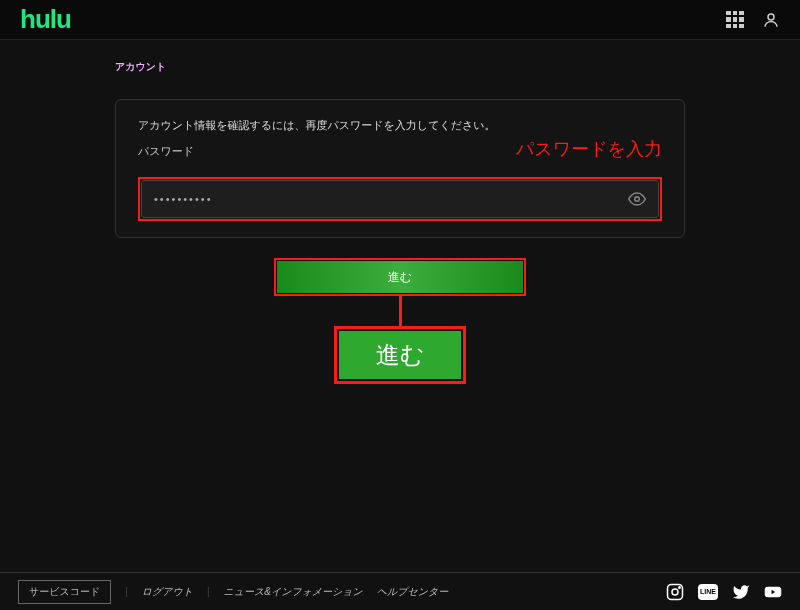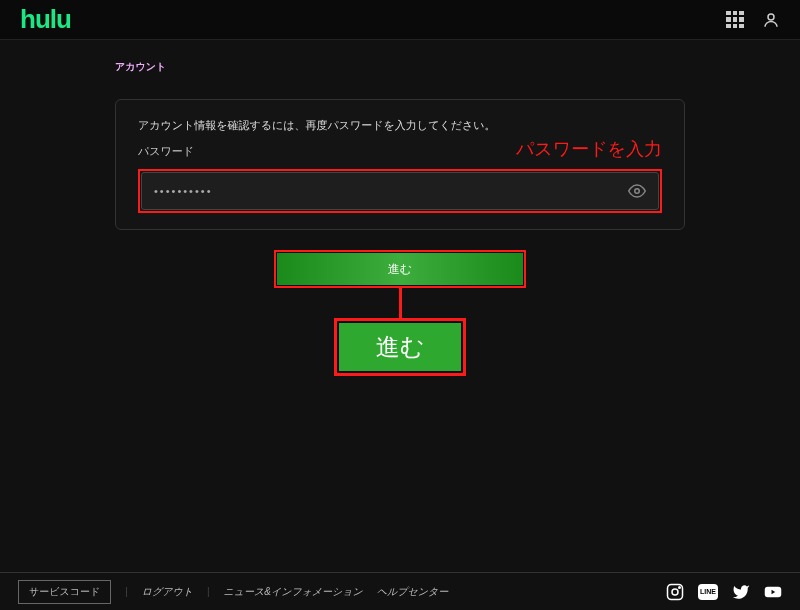--- a/index.html
+++ b/index.html
@@ -82,21 +82,21 @@
       background: #555;
       width: 40px;
       height: 10px;
       vertical-align: middle;
       margin: 0 2px;
     }
     .label-row {
       display: flex;
       justify-content: space-between;
       align-items: baseline;
-      margin-bottom: 8px;
+      margin-bottom: 16px;
     }
     .pw-label {
       font-size: 11px;
       color: #ccc;
     }
     .annotation {
       color: #ff1a1a;
       font-size: 18px;
       font-weight: 500;
     }

